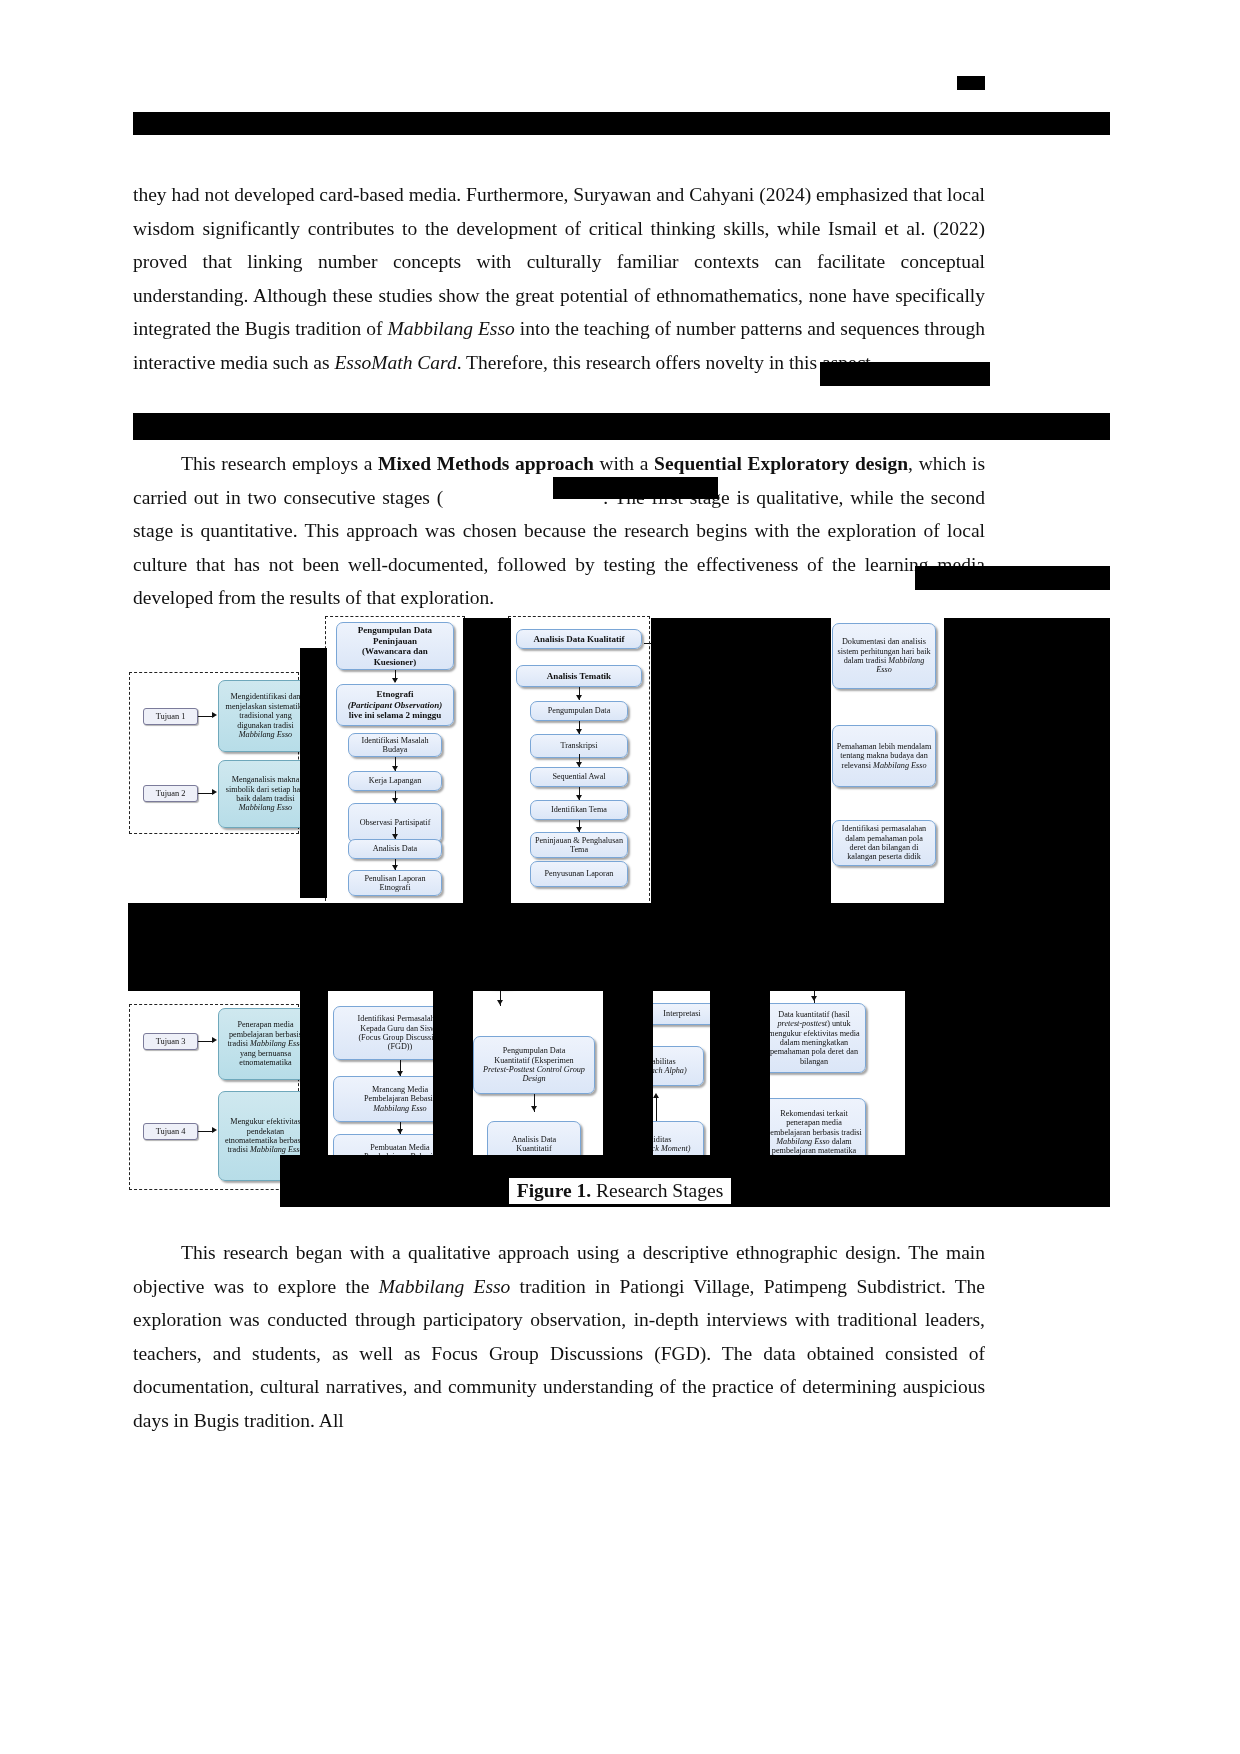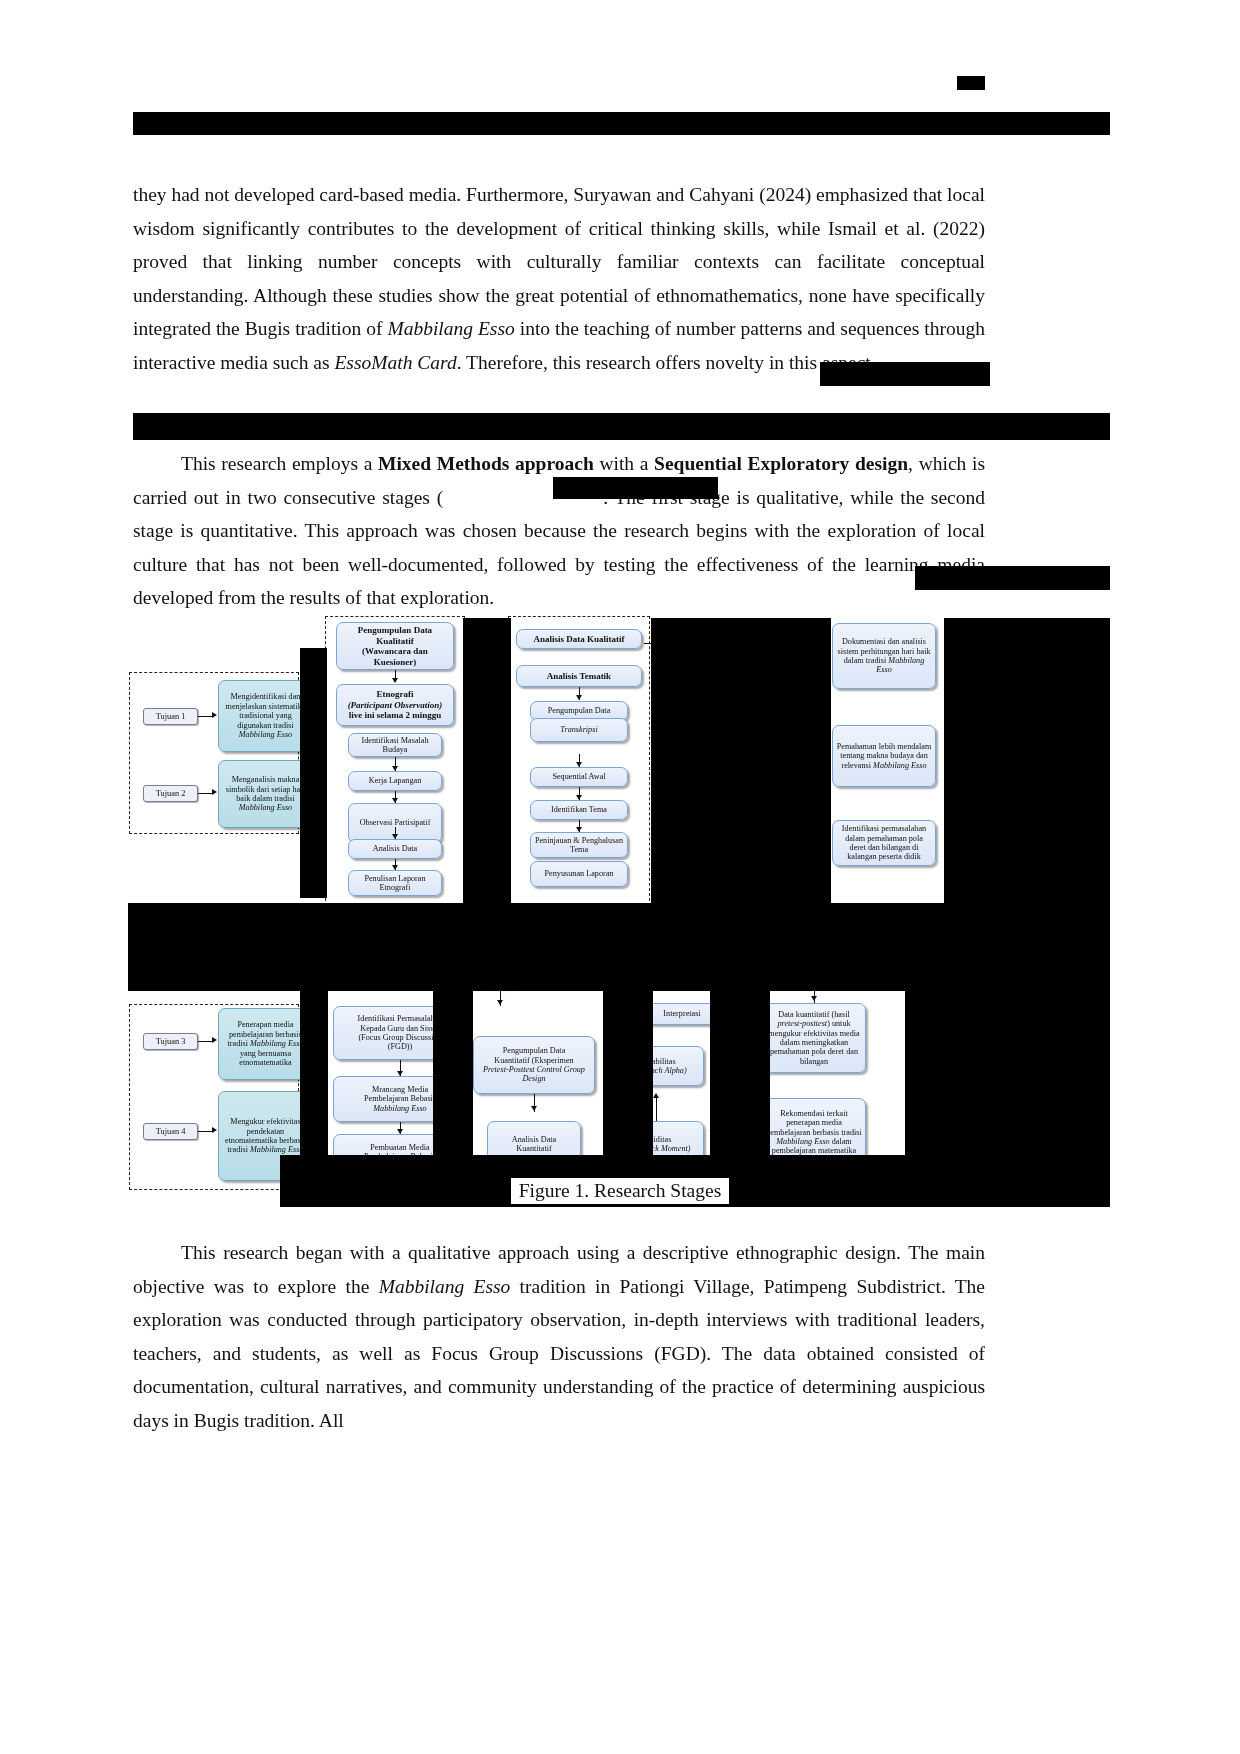--- a/index.html
+++ b/index.html
@@ -26,21 +26,21 @@
   .para .i{font-style:italic;}
   .para .b{font-weight:bold;}
   .indent{text-indent:48px;}
 
   
   .figure{position:absolute;left:120px;top:608px;width:1000px;height:600px;}
   .fig-caption{
     position:absolute;left:0;top:1178px;width:1240px;
     text-align:center;font-size:19.5px;color:#111;
   }
-  .fig-caption .b{font-weight:normal;}
+  .fig-caption .b{font-weight:bold;}
 
   
   .node{
     position:absolute;
     box-sizing:border-box;
     border:1px solid #7aa6d6;
     border-radius:7px;
     background:linear-gradient(180deg,#eef3fc 0%,#dbe6f7 100%);
     color:#101010;
     font-size:8.2px;
@@ -129,21 +129,21 @@
       <span><span>Menganalisis makna simbolik dari setiap hari baik dalam tradisi </span><span class="i">Mabbilang Esso</span></span>
     </div>
     <div class="arrow h" style="left:78px;top:185px;width:16px;"></div>
     <div class="ahead right" style="left:92px;top:181px;"></div>
 
     <div class="dashbox" style="left:205px;top:8px;width:140px;height:290px;"></div>
 
     <div class="node hdr" style="left:216px;top:14px;width:118px;height:48px;">
       <span>
         <span>Pengumpulan Data</span><br>
-        <span>Kualitatif</span><br>
+        <span>Peninjauan</span><br>
         <span>(Wawancara dan</span><br>
         <span>Kuesioner)</span>
       </span>
     </div>
     <div class="arrow v" style="left:275px;top:62px;width:1.4px;height:12px;"></div>
     <div class="ahead down" style="left:272px;top:70px;"></div>
 
     <div class="node hdr" style="left:216px;top:76px;width:118px;height:42px;">
       <span>
         <span>Etnografi</span><br>
@@ -190,21 +190,21 @@
     </div>
     <div class="arrow v" style="left:459px;top:79px;height:13px;"></div>
     <div class="ahead down" style="left:456px;top:87px;"></div>
 
     <div class="node" style="left:410px;top:93px;width:98px;height:20px;">
       <span>Pengumpulan Data</span>
     </div>
     <div class="arrow v" style="left:459px;top:113px;height:13px;"></div>
     <div class="ahead down" style="left:456px;top:121px;"></div>
 
-    <div class="node" style="left:410px;top:110px;width:98px;height:24px;font-style:italic;">
+    <div class="node" style="left:410px;top:126px;width:98px;height:24px;">
       <span>Transkripsi</span>
     </div>
     <div class="arrow v" style="left:459px;top:146px;height:13px;"></div>
     <div class="ahead down" style="left:456px;top:154px;"></div>
 
     <div class="node" style="left:410px;top:159px;width:98px;height:20px;">
       <span>Sequential Awal</span>
     </div>
     <div class="arrow v" style="left:459px;top:179px;height:13px;"></div>
     <div class="ahead down" style="left:456px;top:187px;"></div>

